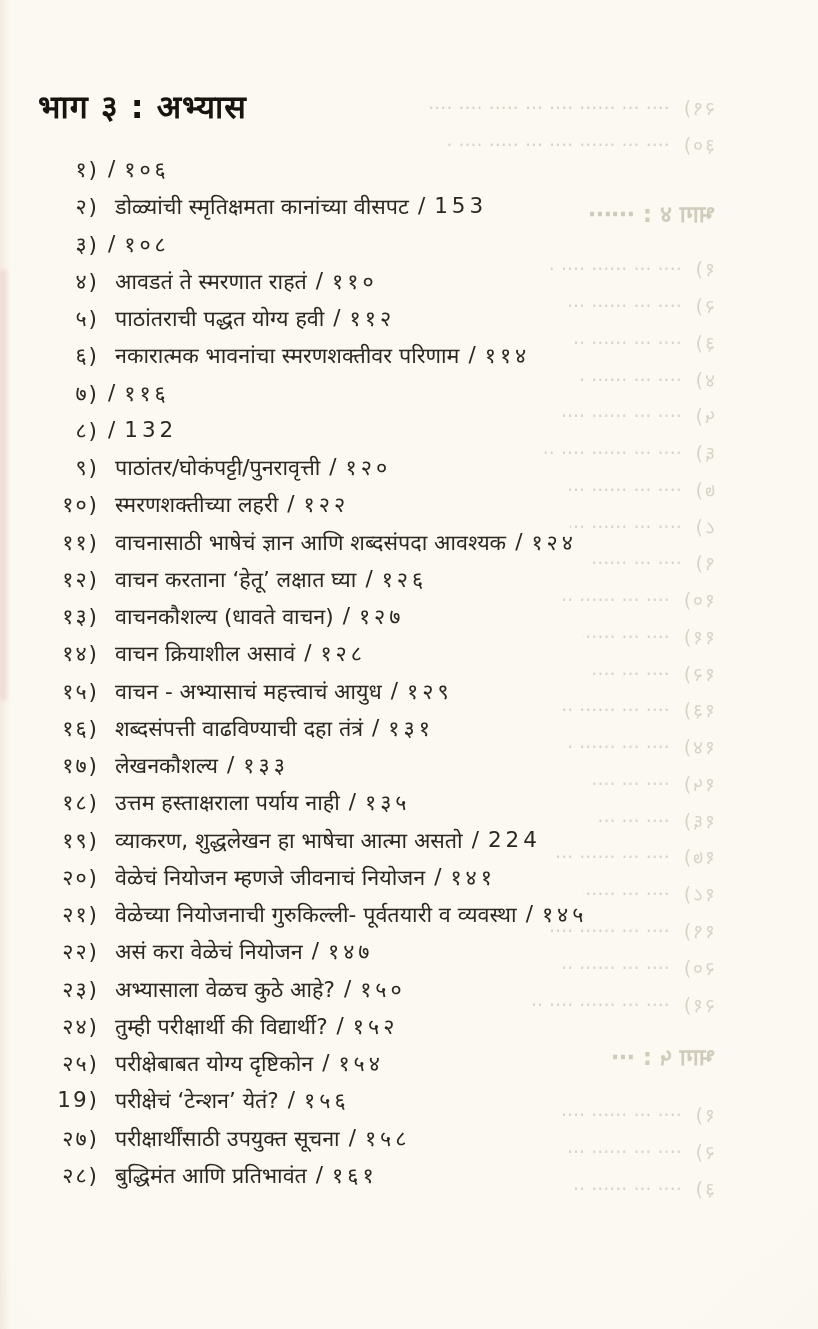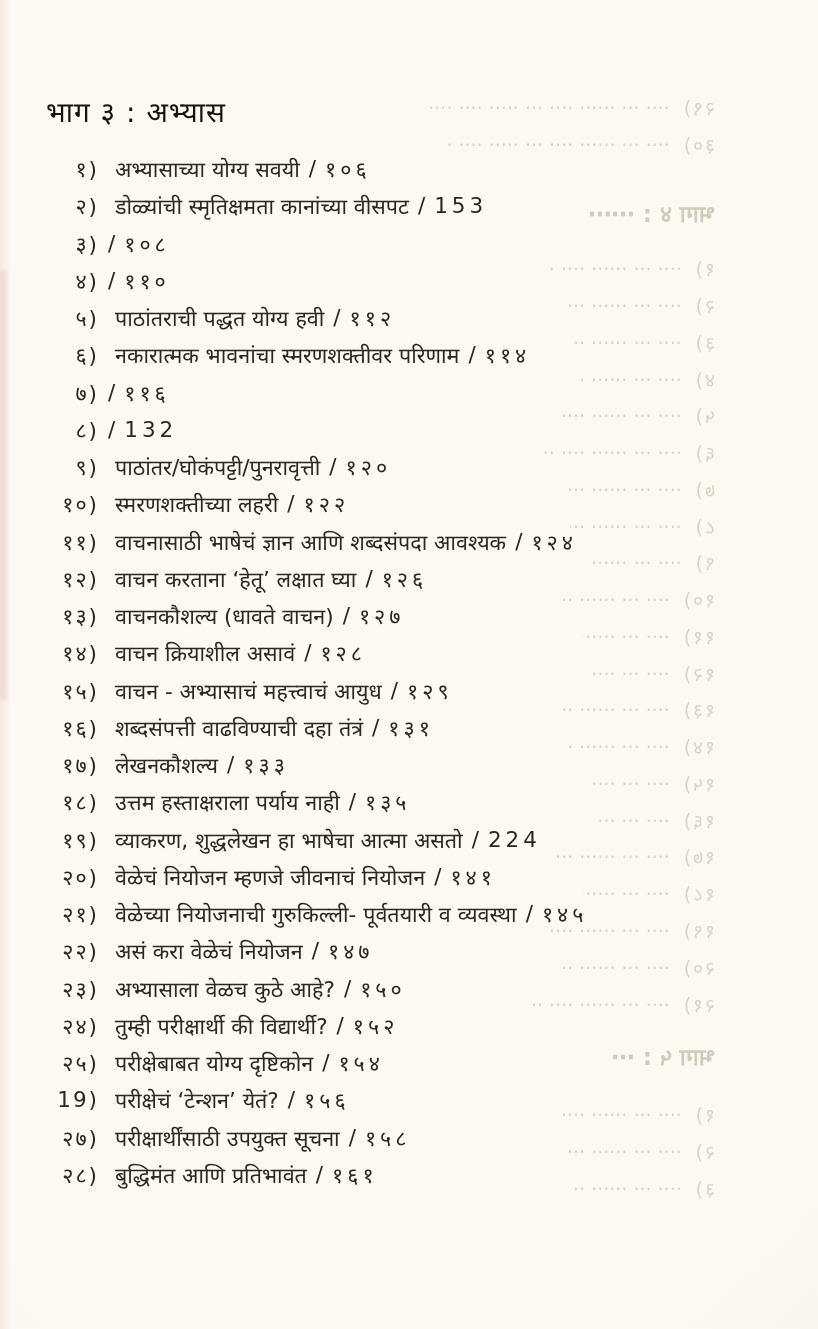--- a/index.html
+++ b/index.html
@@ -8,22 +8,22 @@
     width:818px;height:1329px;
     margin:0 auto;
     background:
       linear-gradient(90deg, rgba(214,160,150,0.18) 0px, rgba(214,160,150,0.0) 10px),
       radial-gradient(130% 110% at 45% 40%, #fbf9f2 60%, #f4f0e4 100%);
     overflow:hidden;
     font-family:"DejaVu Sans", sans-serif;
     color:#2b2722;
   }
   .heading{
-    position:absolute;left:38px;top:84px;margin:8px;
-    font-size:28px;font-weight:400;letter-spacing:1px;
+    position:absolute;left:38px;top:84px;margin:0;
+    font-size:32px;font-weight:700;letter-spacing:1px;
     color:#17140f;
     font-family:"DejaVu Sans", sans-serif;
   }
   .toc{
     position:absolute;left:45px;top:150px;right:30px;
     list-style:none;margin:0;padding:0;
   }
   .toc li{
     height:37.25px;
     display:flex;align-items:center;
@@ -94,37 +94,37 @@
       <div class="ghost" style="top: 1177px; width: 142px;"><span class="gnum">३)</span>···· ··· ······ ···· ··· ····· ···· ······ ··· ···· ····· ····</div>
     </div>
 
   <div class="edge-smudge"></div>
 
   <h1 class="heading">भाग ३ : अभ्यास</h1>
 
   <ol class="toc" id="toc">
       <li>
         <span class="num">१)</span>
-        <span class="title">अभ्यासाच्या योग्य सवयी</span>
         <span class="sep">/</span>
         <span class="pg">१०६</span>
       </li>
       <li>
         <span class="num">२)</span>
         <span class="title">डोळ्यांची स्मृतिक्षमता कानांच्या वीसपट</span>
         <span class="sep">/</span>
         <span class="pg">153</span>
       </li>
       <li>
         <span class="num">३)</span>
         <span class="sep">/</span>
         <span class="pg">१०८</span>
       </li>
       <li>
         <span class="num">४)</span>
+        <span class="title">आवडतं ते स्मरणात राहतं</span>
         <span class="sep">/</span>
         <span class="pg">११०</span>
       </li>
       <li>
         <span class="num">५)</span>
         <span class="title">पाठांतराची पद्धत योग्य हवी</span>
         <span class="sep">/</span>
         <span class="pg">११२</span>
       </li>
       <li>

